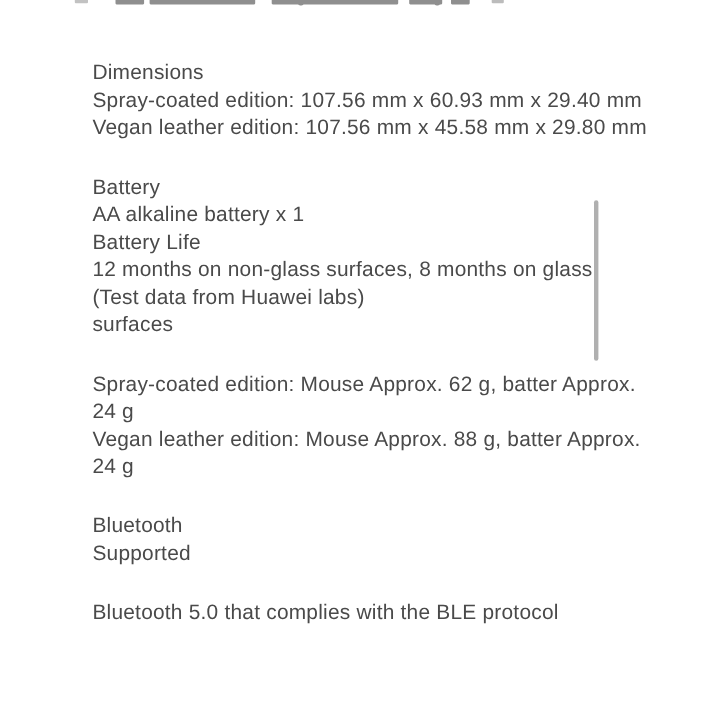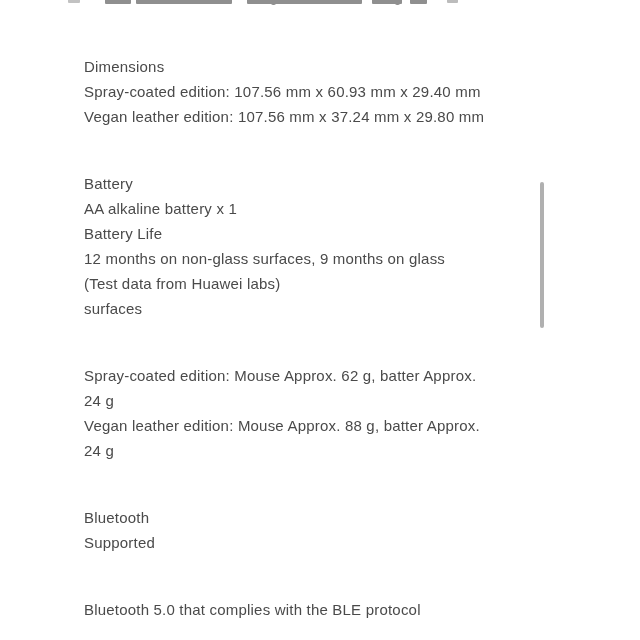--- a/index.html
+++ b/index.html
@@ -29,26 +29,26 @@
     background:var(--fragment);
     border-radius:0 0 1px 1px;
   }
   
   .spec-list{
     position:absolute;
     left:84px;top:0;
     width:470px;
     padding-top:54px;
     color:var(--text);
-    font-size:15px;
+    font-size:19px;
     line-height:25px;
     letter-spacing:0.2px;
   }
   .spec-section{margin:0;}
-  .spec-section + .spec-section{margin-top:42px;}
+  .spec-section + .spec-section{margin-top:29px;}
   .spec-heading,
   .spec-line{
     white-space:nowrap;
     font-weight:400;
     color:var(--text);
   }
   
   .scrollbar-thumb{
     position:absolute;
     left:540px;top:182px;
@@ -72,30 +72,30 @@
     <span style="left:447px;width:11px;height:3px;opacity:.6"></span>
     <span style="left:271px;top:2px;width:5px;height:3px;border-radius:0 0 2px 2px;"></span>
     <span style="left:395px;top:2px;width:5px;height:3px;border-radius:0 0 2px 2px;"></span>
   </div>
 
   <div class="spec-list">
   <div class="spec-section">
     <div class="spec-heading">Dimensions</div>
     <div>
           <div class="spec-line">Spray-coated edition: 107.56 mm x 60.93 mm x 29.40 mm</div>
-          <div class="spec-line">Vegan leather edition: 107.56 mm x 37.24 mm x 29.80 mm</div>
+          <div class="spec-line">Vegan leather edition: 107.56 mm x 45.58 mm x 29.80 mm</div>
         </div>
   </div>
 
   <div class="spec-section">
     <div class="spec-heading">Battery</div>
     <div>
           <div class="spec-line">AA alkaline battery x 1</div>
           <div class="spec-line">Battery Life</div>
-          <div class="spec-line">12 months on non-glass surfaces, 9 months on glass</div>
+          <div class="spec-line">12 months on non-glass surfaces, 8 months on glass</div>
           <div class="spec-line">(Test data from Huawei labs)</div>
           <div class="spec-line">surfaces</div>
         </div>
   </div>
 
   <div class="spec-section">
     <div>
           <div class="spec-line">Spray-coated edition: Mouse Approx. 62 g, batter Approx.</div>
           <div class="spec-line">24 g</div>
           <div class="spec-line">Vegan leather edition: Mouse Approx. 88 g, batter Approx.</div>

